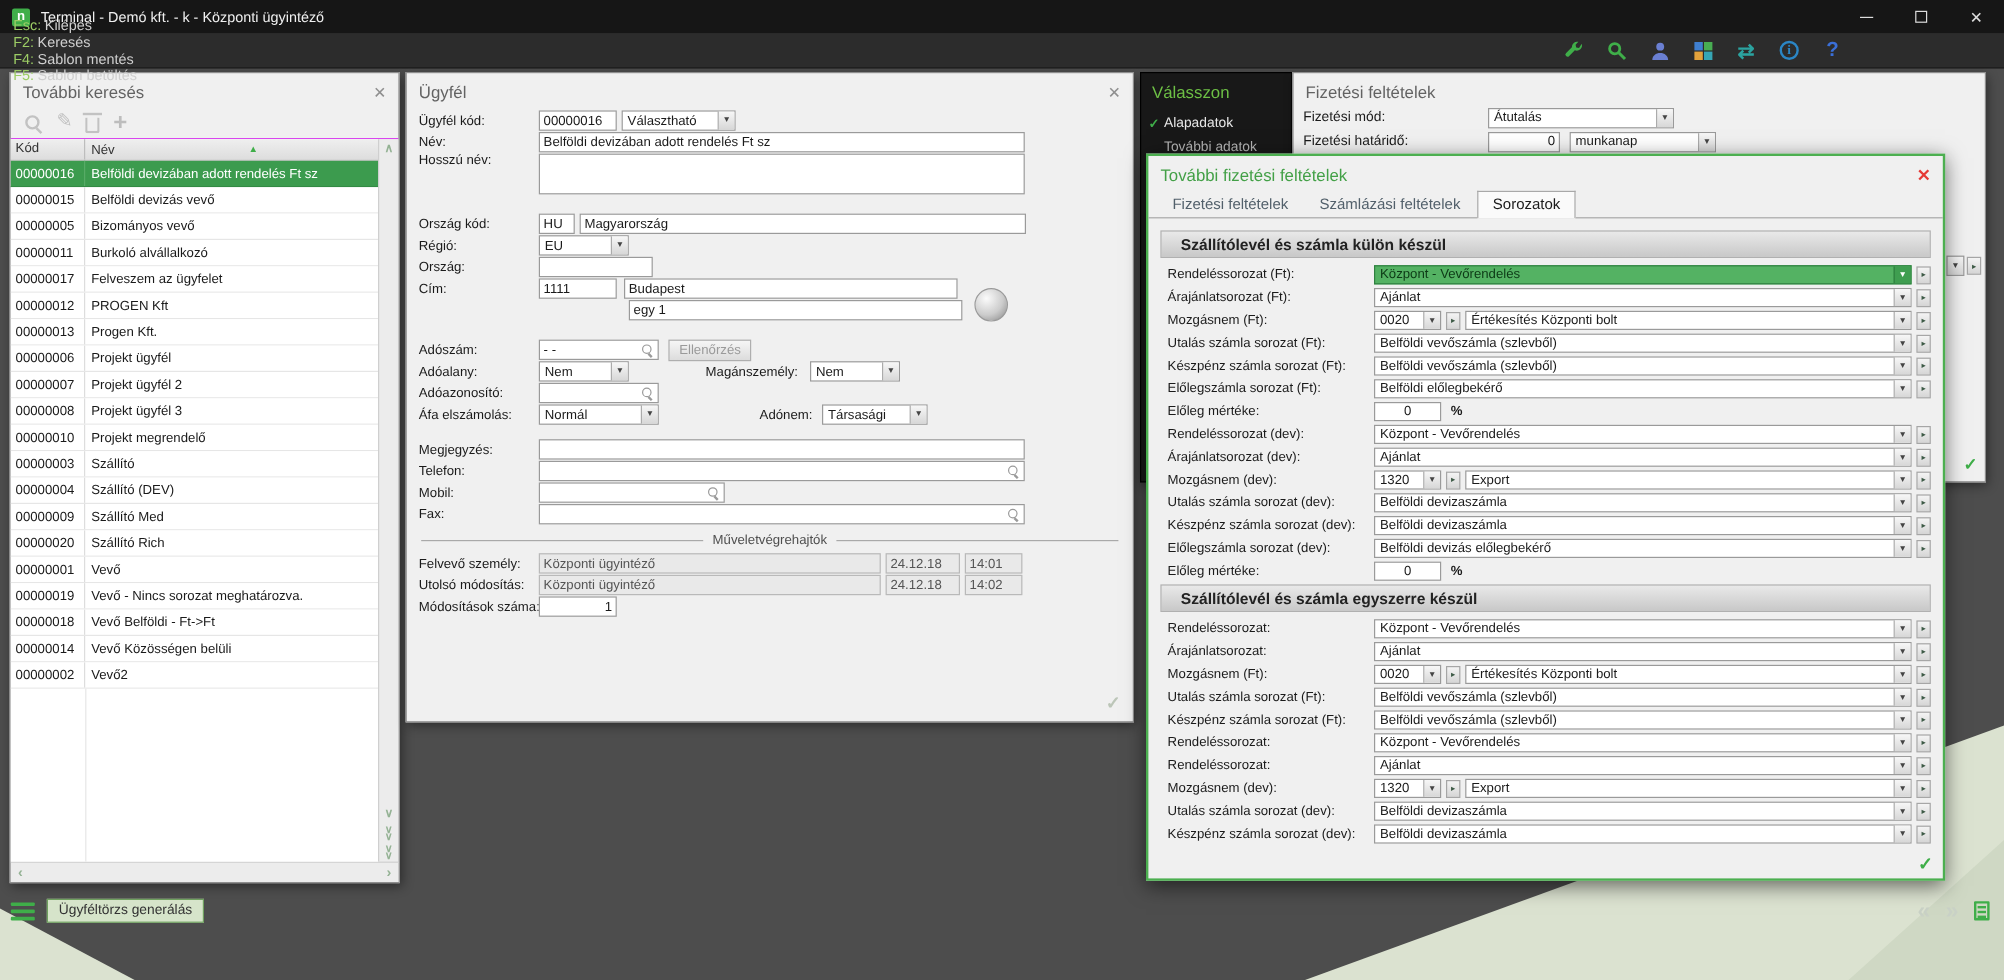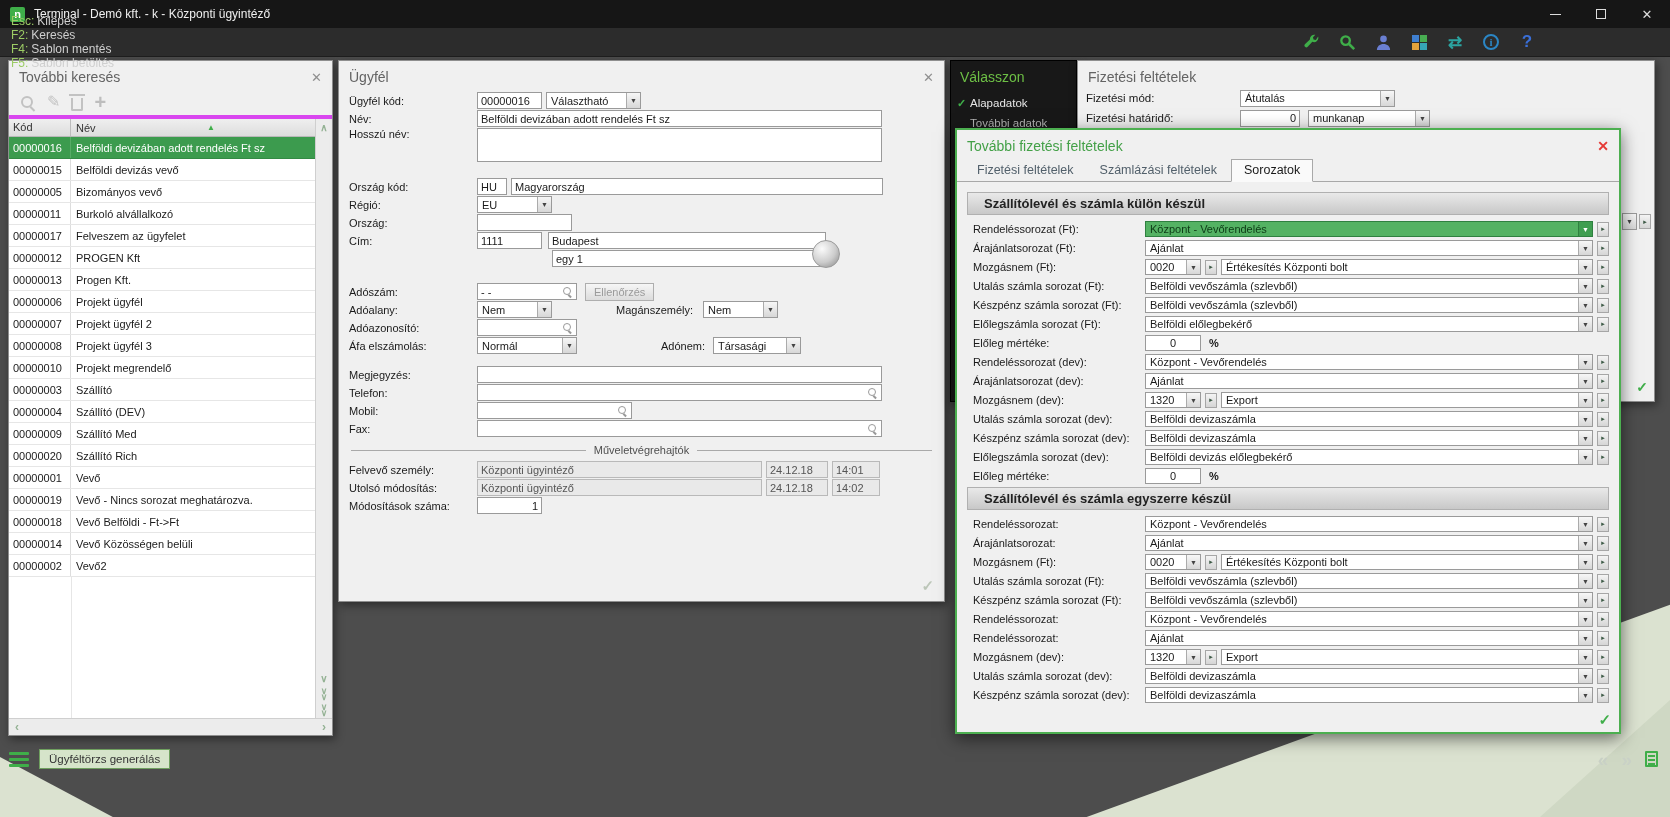--- a/index.html
+++ b/index.html
@@ -70,21 +70,21 @@
   
   .search-panel { left:8px; top:3px; width:325px; height:676px; display:flex; flex-direction:column; }
   .panel-toolbar { height:28px; display:flex; align-items:center; gap:11px; padding:2px 10px 0; }
   .ico-search { position:relative; width:17px; height:17px; }
   .ico-search::before { content:''; position:absolute; left:2px; top:2px; width:8px; height:8px; border:2px solid #c2c2c2; border-radius:50%; }
   .ico-search::after { content:''; position:absolute; left:12px; top:12px; width:6px; height:2px; background:#c2c2c2; transform:rotate(45deg); transform-origin:0 0; }
   .ico-pencil { color:#c2c2c2; font-size:16px; line-height:16px; }
   .ico-trash { position:relative; width:12px; height:13px; margin-top:4px; border:2px solid #c2c2c2; border-top:none; border-radius:0 0 2px 2px; }
   .ico-trash::before { content:''; position:absolute; left:-4px; top:-4px; width:16px; height:2px; background:#c2c2c2; }
   .ico-plus { color:#bdbdbd; font-size:20px; font-weight:bold; line-height:18px; }
-  .table-area { flex:1; display:flex; min-height:0; border-top:4px solid #d946ef; }
+  .table-area { flex:1; display:flex; min-height:0; border-top:1px solid #d946ef; }
   .table-main { flex:1; display:flex; flex-direction:column; min-width:0; background:#fff; }
   .grid-header { display:flex; height:18px; background:linear-gradient(#efefef,#dddddd); border-bottom:1px solid #b9b9b9; font-size:11px; color:#333; flex-shrink:0; }
   .gh-code { width:62px; border-right:1px solid #bdbdbd; padding:2px 4px; }
   .gh-name { flex:1; padding:2px 5px; display:flex; align-items:center; }
   .sort { color:#3fae49; font-size:8px; margin-left:auto; margin-right:95px; }
   .grid-row { display:flex; height:22px; background:#fff; border-bottom:1px solid #e6e6e6; font-size:11px; color:#1a1a1a; flex-shrink:0; }
   .grid-row .c1 { width:62px; padding:0 4px; border-right:1px solid #ddd; display:flex; align-items:center; }
   .grid-row .c2 { flex:1; padding:0 5px; display:flex; align-items:center; white-space:nowrap; overflow:hidden; }
   .grid-row.selected { background:#3c9b4e; color:#fff; border-bottom-color:#338a44; }
   .grid-row.selected .c1 { border-right-color:#57ab66; }
@@ -96,21 +96,21 @@
   .vs-track { flex:1; }
   .hscroll { height:17px; background:#ececec; border-top:1px solid #cfcfcf; display:flex; align-items:center; flex-shrink:0; }
   .hs-btn { width:16px; text-align:center; color:#94b294; font-weight:bold; font-size:12px; }
   .hs-track { flex:1; }
 
   
   .customer-panel { left:338px; top:3px; width:607px; height:542px; }
   .form { padding-top:4px; }
   .form-row { display:flex; align-items:center; margin:1px 10px; height:17px; }
   .form-row.tall { height:36px; align-items:flex-start; }
-  .f-label { width:128px; font-size:11px; color:#1a1a1a; flex-shrink:0; white-space:nowrap; }
+  .f-label { width:100px; font-size:11px; color:#1a1a1a; flex-shrink:0; white-space:nowrap; }
   .f-label2 { font-size:11px; color:#1a1a1a; flex-shrink:0; white-space:nowrap; }
   .l-maga { margin-left:64px; width:87px; }
   .l-adonem { margin-left:84px; width:52px; }
   .txtarea { width:405px; height:34px; border:1px solid #9a9a9a; background:#fff; }
   .divider { display:flex; align-items:center; margin:6px 12px 4px; color:#4f4f4f; font-size:11px; height:14px; }
   .divider::before, .divider::after { content:''; flex:1; border-top:1px solid #a9a9a9; }
   .divider::before { margin-right:8px; } .divider::after { margin-left:8px; }
   .globe-btn { position:absolute; left:470px; top:176px; width:34px; height:34px; display:flex; align-items:center; justify-content:center; }
   .globe { width:28px; height:28px; border-radius:50%; background:radial-gradient(circle at 35% 30%, #fbfbfb, #cccccc 55%, #8d8d8d 95%); border:1px solid #9a9a9a; }
   .panel-check { position:absolute; right:10px; bottom:6px; color:#bcc6b8; font-size:15px; font-weight:bold; }

